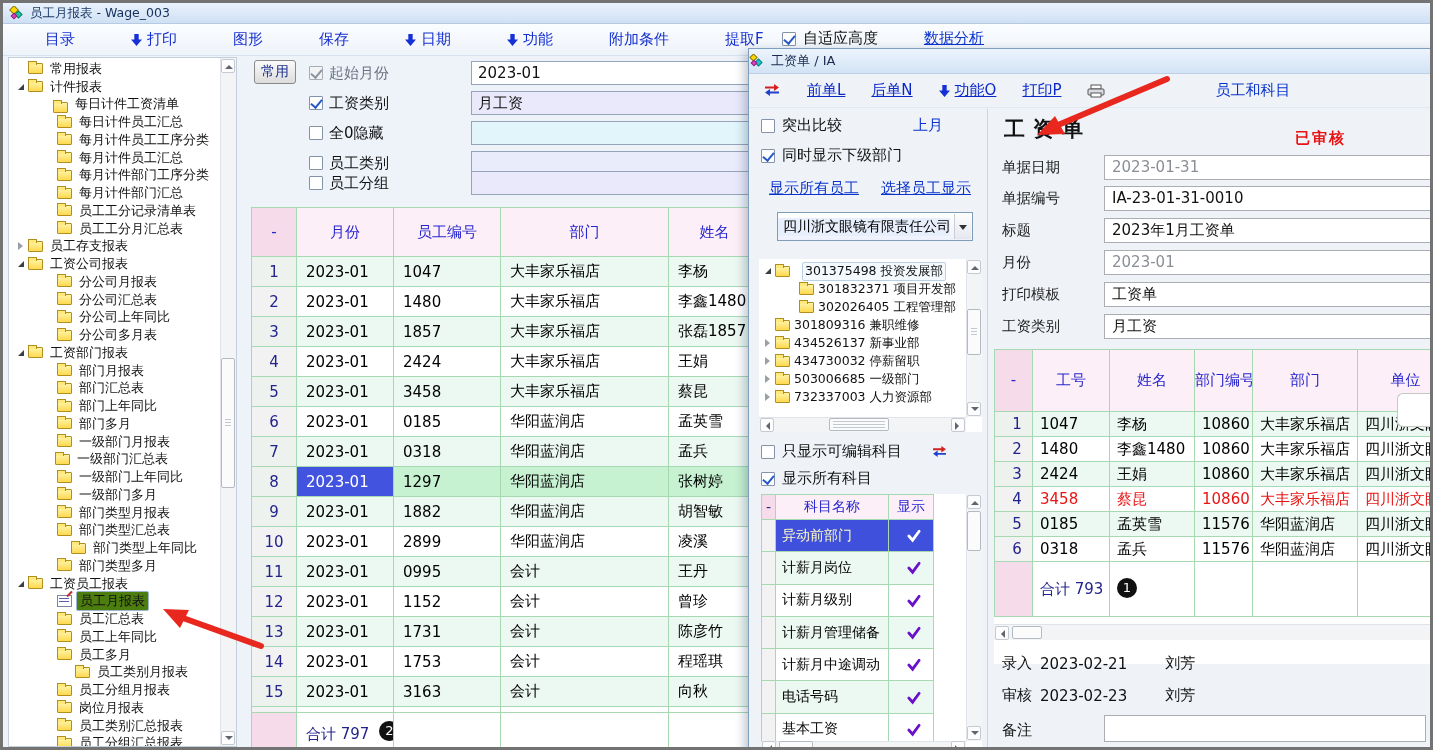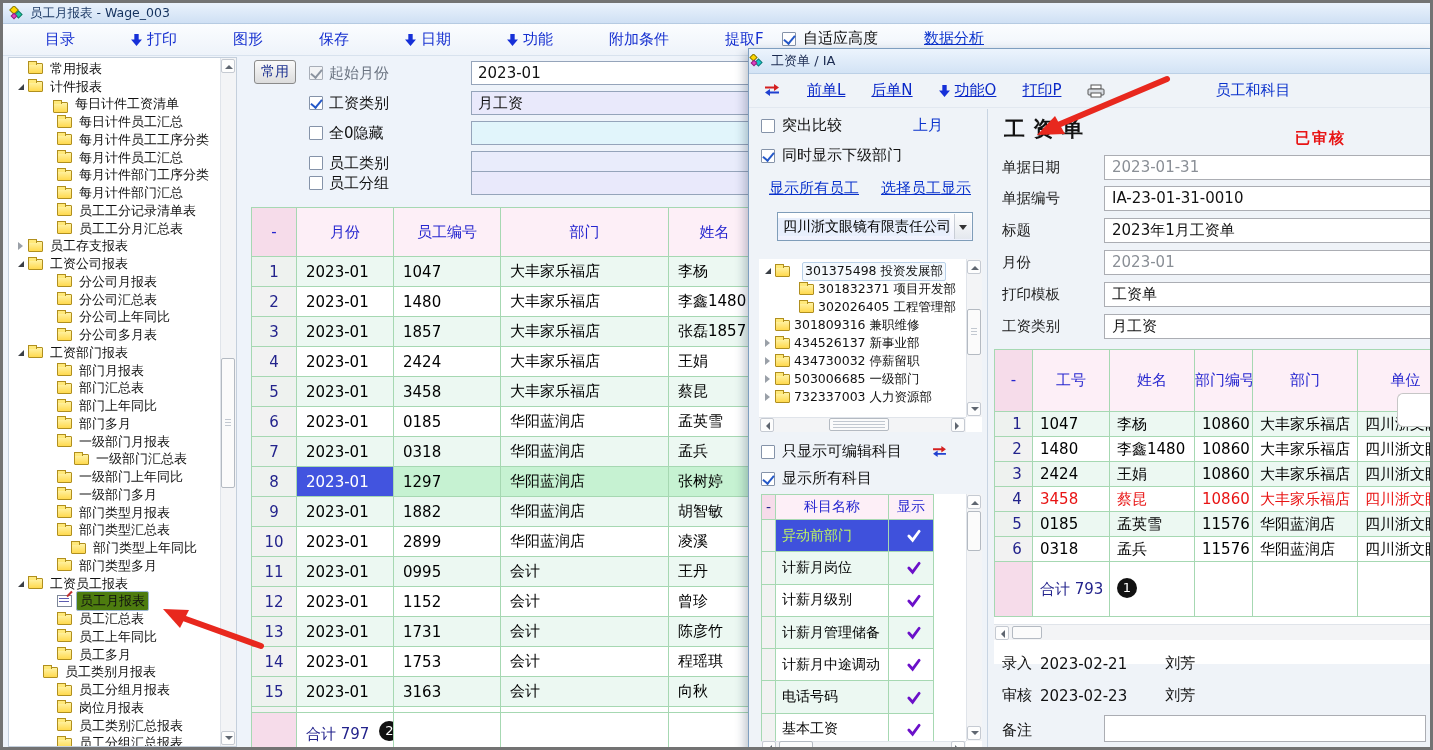--- a/index.html
+++ b/index.html
@@ -126,21 +126,21 @@
   .dtitems { position:absolute; left:0; top:3px; right:16px; bottom:15px; overflow:hidden; }
   .dtitem { height:18px; display:flex; align-items:center; font-size:12.5px; white-space:nowrap; color:#111; }
   .dtitem.hot .tlabel { border:1px solid #b8d0e8; background:#f4f9fd; border-radius:2px; padding:0 2px;margin-left:8px; }
 
   .subjtable { position:absolute; left:12px; top:445px; width:221px; bottom:0; background:#fff; overflow:hidden; }
   .subjtable table { width:172px; font-size:14px; }
   .subjtable th { height:25px; background:#fff; }
   .subjtable th.corner { background:var(--cornpink); color:#23238c; }
   .subjtable td { height:32.3px; padding-left:6px; }
   .subjtable td.lead { background:#f2f2f2; width:14px; padding:0; }
-  .subjtable tr.ssel td { background:#3f51dc; color:#bef264;margin-left:48px; }
+  .subjtable tr.ssel td { background:#3f51dc; color:#fef9c3;margin-left:48px; }
   .subjtable tr.ssel td.lead { background:#f2f2f2; }
   .ckm svg { display:block; margin:0 auto; }
 
   
   .doc-title { position:absolute; left:255px; top:66px; font-size:21px; font-weight:bold;
     letter-spacing:8px; color:#111; }
   .status-red { position:absolute; left:546px; top:80px; font-size:15px; font-weight:bold;
     color:var(--red); letter-spacing:2px; }
   .fldrow { position:absolute; left:253px; right:0; height:26px; display:flex; align-items:center; }
   .fldrow .flab { width:102px; font-size:14.5px; color:#222; flex:none; }
@@ -330,21 +330,21 @@
         <div class="titem" style="padding-left: 34px;">
           <span class="exp "></span>
           <span class="folder"></span>
           <span class="tlabel">部门多月</span>
         </div>
         <div class="titem" style="padding-left: 34px;">
           <span class="exp "></span>
           <span class="folder"></span>
           <span class="tlabel">一级部门月报表</span>
         </div>
-        <div class="titem" style="padding-left: 51px;">
+        <div class="titem" style="padding-left: 32px;">
           <span class="exp "></span>
           <span class="folder"></span>
           <span class="tlabel">一级部门汇总表</span>
         </div>
         <div class="titem" style="padding-left: 34px;">
           <span class="exp "></span>
           <span class="folder"></span>
           <span class="tlabel">一级部门上年同比</span>
         </div>
         <div class="titem" style="padding-left: 34px;">
@@ -390,21 +390,21 @@
         <div class="titem" style="padding-left: 34px;">
           <span class="exp "></span>
           <span class="folder"></span>
           <span class="tlabel">员工上年同比</span>
         </div>
         <div class="titem" style="padding-left: 34px;">
           <span class="exp "></span>
           <span class="folder"></span>
           <span class="tlabel">员工多月</span>
         </div>
-        <div class="titem" style="padding-left: 20px; font-family: Liberation Mono, monospace;">
+        <div class="titem" style="padding-left: 52px; font-family: Liberation Mono, monospace;">
           <span class="exp "></span>
           <span class="folder"></span>
           <span class="tlabel">员工类别月报表</span>
         </div>
         <div class="titem" style="padding-left: 34px;">
           <span class="exp "></span>
           <span class="folder"></span>
           <span class="tlabel">员工分组月报表</span>
         </div>
         <div class="titem" style="padding-left: 34px;">

